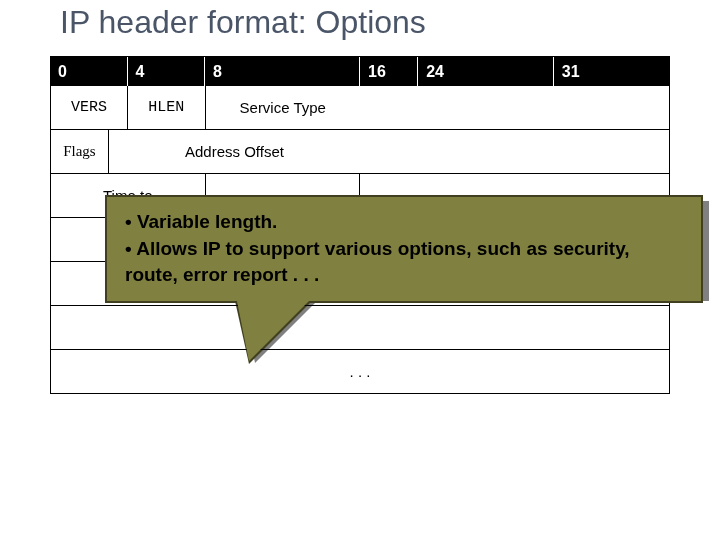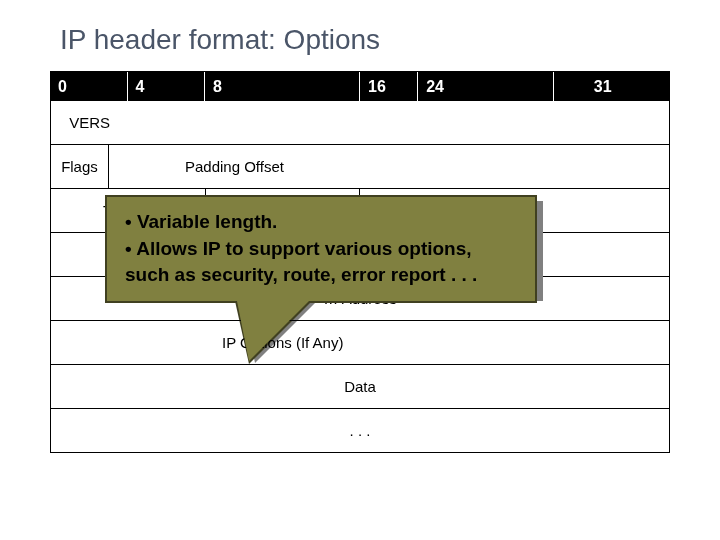--- a/index.html
+++ b/index.html
@@ -1,30 +1,30 @@
 <!DOCTYPE html>
 <html><head>
 <meta charset="utf-8">
 <style>
   * { box-sizing: border-box; margin: 0; padding: 0; }
   body { font-family: Arial, sans-serif; width: 720px; height: 540px; background: #fff; position: relative; }
-  .title { font-size: 28px; color: #4a5568; padding: 24px 60px 15px; font-weight: normal; }
+  .title { font-size: 32px; color: #4a5568; padding: 4px 60px 15px; font-weight: normal; }
   .diagram { position: relative; margin: 0 50px; }
   .bit-ruler { display: flex; height: 30px; background: #000; color: #fff; font-size: 16px; font-weight: bold; }
   .bit-ruler div { border-right: 1px solid #fff; display: flex; align-items: center; padding-left: 8px; }
   .bit-0 { width: calc(4/32*100%); } .bit-4 { width: calc(4/32*100%); } .bit-8 { width: calc(8/32*100%); }
   .bit-16 { width: calc(3/32*100%); } .bit-19 { width: calc(5/32*100%); } .bit-24 { width: calc(7/32*100%); }
-  .bit-31 { width: calc(1/32*100%); border-right: none !important; margin-left: 32px; }
+  .bit-31 { width: calc(1/32*100%); border-right: none !important; }
   .row { display: flex; height: 44px; border-left: 1.5px solid #000; border-right: 1.5px solid #000; border-bottom: 1.5px solid #000; }
   .cell { display: flex; align-items: center; justify-content: center; font-size: 15px; border-right: 1.5px solid #000; text-align: center; }
   .cell:last-child { border-right: none; }
-  .w4 { width: calc(4/32*100%); } .w8 { width: calc(8/32*100%); } .w16 { width: calc(16/32*100%); }
-  .w3 { width: calc(3/32*100%); } .w13 { width: calc(13/32*100%); } .w24 { width: calc(24/32*100%); }
+  .w4 { width: calc(4/32*100%); font-family: Liberation Mono, monospace; } .w8 { width: calc(8/32*100%); } .w16 { width: calc(16/32*100%); }
+  .w3 { width: calc(3/32*100%); font-family: Liberation Serif, serif; } .w13 { width: calc(13/32*100%); } .w24 { width: calc(24/32*100%); }
   .w32 { width: 100%; } .first { border-top: 1.5px solid #000; }
-  .callout-wrap { position: absolute; top: 195px; left: 105px; width: 432px; }
+  .callout-wrap { position: absolute; top: 195px; left: 105px; width: 598px; }
   .callout-shadow { position: absolute; top: 6px; left: 6px; width: 100%; height: 100px; background: #808080; }
   .callout { position: relative; background: #808040; border: 2px solid #404020; padding: 12px 18px; color: #000; font-size: 19px; font-weight: bold; line-height: 1.4; }
   .callout-tail { position: absolute; top: 100%; left: 130px; width: 0; height: 0; border-left: 12px solid transparent; border-right: 60px solid transparent; border-top: 60px solid #808040; }
   .callout-tail-shadow { position: absolute; top: calc(100% + 2px); left: 136px; width: 0; height: 0; border-left: 12px solid transparent; border-right: 60px solid transparent; border-top: 60px solid #808080; z-index: -1; }
   .callout-tail-border { position: absolute; top: 100%; left: 128px; width: 0; height: 0; border-left: 14px solid transparent; border-right: 63px solid transparent; border-top: 63px solid #404020; z-index: -1; }
 </style>
 </head>
 <body>
 
 <div class="title">IP header format: Options</div>
@@ -33,41 +33,39 @@
   <div class="bit-ruler first">
     <div class="bit-0">0</div>
     <div class="bit-4">4</div>
     <div class="bit-8">8</div>
     <div class="bit-16">16</div>
     <div class="bit-24">24</div>
     <div class="bit-31">31</div>
   </div>
   <div class="row">
     <div class="cell w4">VERS</div>
+    <div class="cell w4">HLEN</div>
+    <div class="cell w8">Service Type</div>
   </div>
   <div class="row">
     <div class="cell w3">Flags</div>
-    <div class="cell w13">Padding  Offset</div>
+    <div class="cell w13">Address  Offset</div>
   </div>
   <div class="row">
     <div class="cell w8">Time to</div>
     <div class="cell w8"></div>
     <div class="cell w16"></div>
   </div>
   <div class="row">
     <div class="cell w32"></div>
   </div>
   <div class="row">
     <div class="cell w32">… Address</div>
   </div>
   <div class="row">
-    <div class="cell w24">IP Options (If Any)</div>
-  </div>
-  <div class="row">
-    <div class="cell w32">Data</div>
   </div>
   <div class="row">
     <div class="cell w32">. . .</div>
   </div>
 </div>
 
 <div class="callout-wrap">
   <div class="callout-shadow"></div>
   <div class="callout">
     <div>• Variable length.</div>

